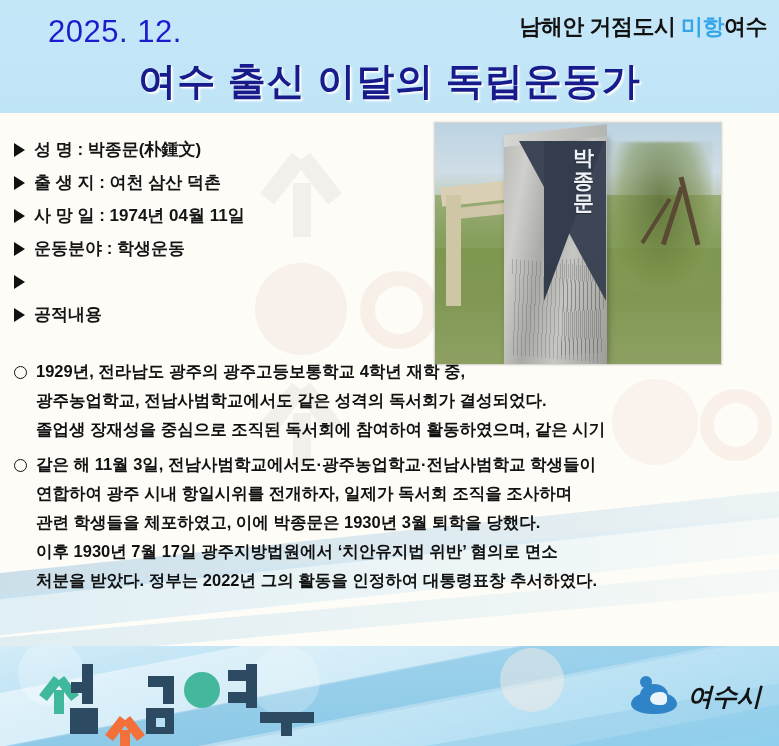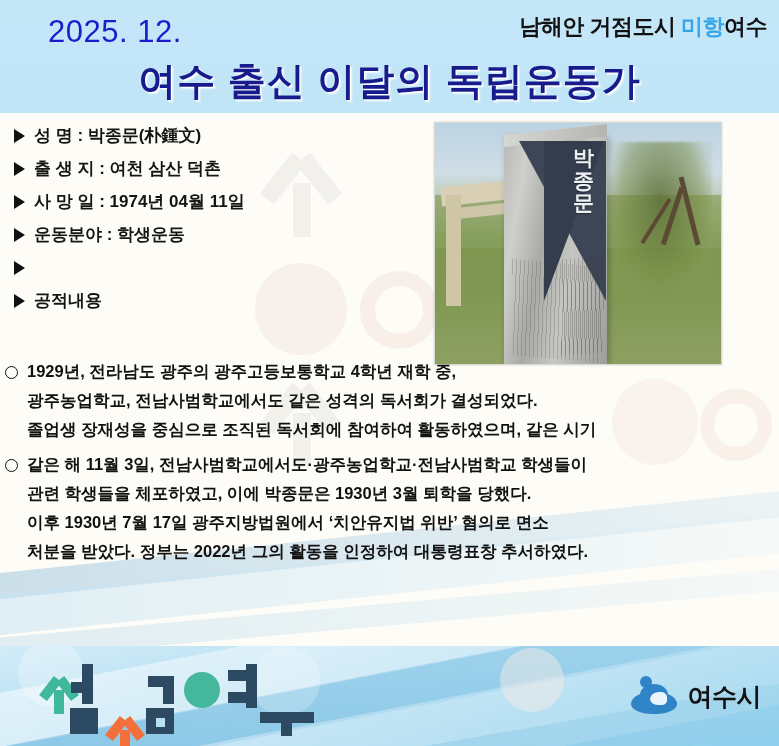--- a/index.html
+++ b/index.html
@@ -47,21 +47,21 @@
   .body-area{
     position:absolute;left:0;top:113px;width:779px;height:533px;
     background:#fdfcf7;
     overflow:hidden;
   }
   
   .wm{position:absolute;pointer-events:none;}
   .wm-circle{border-radius:50%;}
 
   .facts{
-    position:absolute;left:8px;top:6px;width:430px;text-align:center;
+    position:absolute;left:8px;top:20px;width:430px;text-align:center;
   }
   .fact-row{
     display:flex;align-items:center;
     height:33px;
     font-size:17px;font-weight:bold;color:#151515;
     white-space:nowrap;
   }
   .tri{
     display:inline-block;width:0;height:0;
     border-left:11px solid #111111;
@@ -140,21 +140,21 @@
   }
   .mon-engrav2{
     position:absolute;left:44%;top:56%;width:15%;height:40%;
     background:repeating-linear-gradient(88deg,
       rgba(55,55,55,0.33) 0 1px, rgba(0,0,0,0) 1px 4px);
     opacity:0.8;
     transform:skewY(-4deg);
   }
 
   .paragraphs{
-    position:absolute;left:1px;top:250px;width:770px;
+    position:absolute;left:10px;top:250px;width:770px;
   }
   .para{
     margin-bottom:6px;
   }
   .para-line{
     display:flex;align-items:flex-start;
     font-size:16.5px;font-weight:bold;color:#111111;
     line-height:1;height:29px;
     white-space:nowrap;
   }
@@ -208,21 +208,21 @@
   .teal-c{background:#45b79c;}
   .y-shape{
     position:relative;width:42px;height:40px;
   }
   .y-shape .stem{position:absolute;left:16px;top:16px;width:10px;height:24px;}
   .y-shape .armL{position:absolute;left:0px;top:0px;width:10px;height:24px;transform:rotate(38deg);transform-origin:bottom center;}
   .y-shape .armR{position:absolute;left:32px;top:0px;width:10px;height:24px;transform:rotate(-38deg);transform-origin:bottom center;}
 
   .city-logo{
     position:absolute;right:18px;top:30px;
-    display:flex;align-items:center;gap:11px;
+    display:flex;align-items:center;gap:11px;font-style:italic;
   }
   .city-mark{position:relative;width:46px;height:40px;}
   .cm-base{position:absolute;left:0;bottom:2px;width:46px;height:22px;
     background:#2f84c8;border-radius:50%/60% 60% 50% 50%;}
   .cm-body{position:absolute;left:9px;bottom:10px;width:28px;height:22px;
     background:#2f84c8;border-radius:50% 50% 40% 40%;}
   .cm-white{position:absolute;left:19px;bottom:11px;width:17px;height:13px;
     background:#eaf4fb;border-radius:60% 40% 35% 50%;}
   .cm-dot{position:absolute;left:9px;top:0px;width:12px;height:12px;
     background:#2f84c8;border-radius:50%;}
@@ -328,20 +328,24 @@
         </div>
       </div>
 
       <div class="para">
         <div class="para-line">
           <span class="circ"></span>
           <span class="para-text">같은 해 11월 3일, 전남사범학교에서도·광주농업학교·전남사범학교  학생들이</span>
         </div>
         <div class="para-line">
           <span class="circ blank"></span>
+          <span class="para-text">연합하여 광주 시내 항일시위를 전개하자, 일제가 독서회 조직을 조사하며</span>
+        </div>
+        <div class="para-line">
+          <span class="circ blank"></span>
           <span class="para-text">관련 학생들을 체포하였고, 이에 박종문은 1930년 3월 퇴학을 당했다.</span>
         </div>
         <div class="para-line">
           <span class="circ blank"></span>
           <span class="para-text">이후 1930년 7월 17일 광주지방법원에서 ‘치안유지법 위반’ 혐의로 면소</span>
         </div>
         <div class="para-line">
           <span class="circ blank"></span>
           <span class="para-text">처분을 받았다. 정부는 2022년 그의 활동을 인정하여 대통령표창 추서하였다.</span>
         </div>

